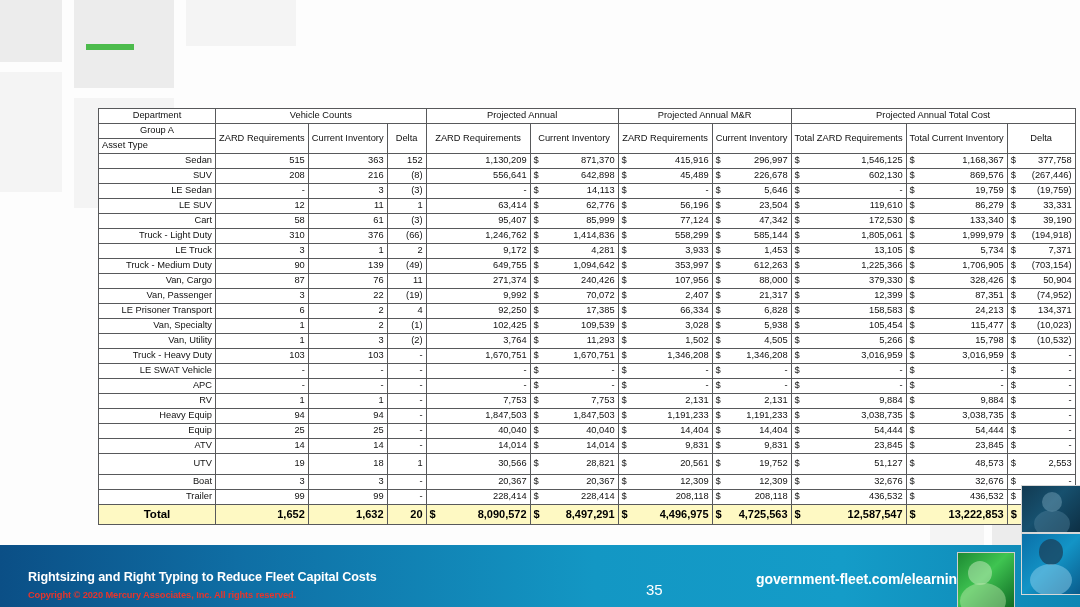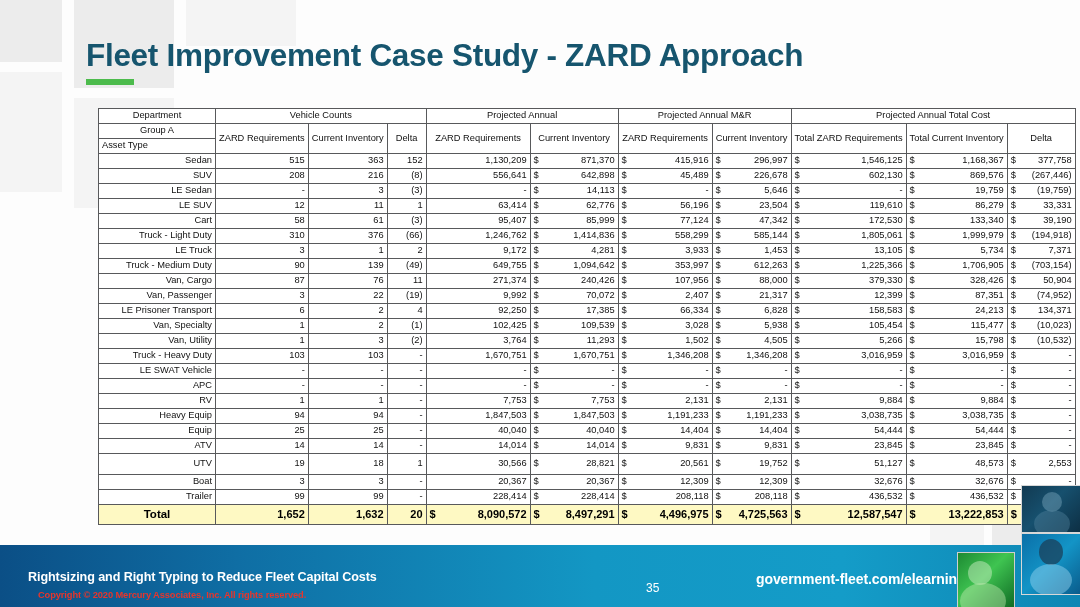--- a/index.html
+++ b/index.html
@@ -70,25 +70,25 @@
   
   #footer{
     position:absolute;left:0;top:545px;width:1080px;height:62px;
     background:linear-gradient(90deg,#0b4f86 0%,#0f6ea4 22%,#1397c4 55%,#149cc8 78%,#0e86b4 100%);
   }
   #footer-title{
     position:absolute;left:28px;top:570px;font-size:12.6px;
     font-weight:bold;color:#ffffff;letter-spacing:-0.1px;
   }
   #copyright{
-    position:absolute;left:38px;top:590px;font-size:9.3px;
+    position:absolute;left:28px;top:590px;font-size:9.3px;
     font-weight:bold;color:#e8352b;letter-spacing:-0.1px;
   }
   #page-num{
-    position:absolute;left:646px;top:581px;font-size:12px;
+    position:absolute;left:646px;top:581px;font-size:15px;
     color:#ffffff;font-weight:normal;
   }
   #footer-url{
     position:absolute;left:756px;top:571px;font-size:14px;
     font-weight:bold;color:#ffffff;letter-spacing:-0.1px;
   }
   
   .cam{position:absolute;border:1px solid #d8d8d8;overflow:hidden;}
   #cam-top{left:1021px;top:485px;width:58px;height:46px;
     background:linear-gradient(135deg,#123a52 0%,#16506e 45%,#0d2f44 100%);}
@@ -106,21 +106,20 @@
   <div class="sq" style="left:0px;top:0px;width:62px;height:62px;"></div>
   <div class="sq" style="left:74px;top:0px;width:100px;height:88px;"></div>
   <div class="sq2" style="left:0px;top:72px;width:62px;height:120px;"></div>
   <div class="sq2" style="left:74px;top:98px;width:100px;height:110px;"></div>
   <div class="sq2" style="left:186px;top:0px;width:110px;height:46px;"></div>
   <div class="sq2" style="left:930px;top:520px;width:54px;height:30px;"></div>
   <div class="sq" style="left:992px;top:520px;width:54px;height:30px;"></div>
 </div>
 
 <div id="title-wrap">
-  <div id="slide-title">Fleet Improvement Case Study - ZARD Approach</div>
   <div id="title-rule"></div>
 </div>
 
 <div id="tbl-wrap">
   <table class="grid">
     <colgroup>
       <col style="width:117px">
         <col style="width:84px">
         <col style="width:74px">
         <col style="width:39px">

